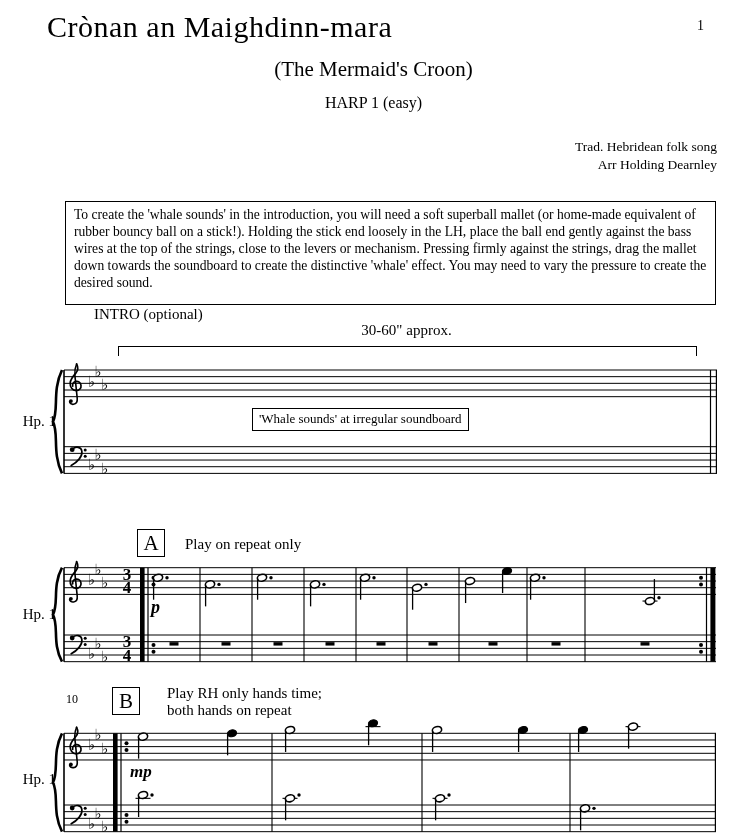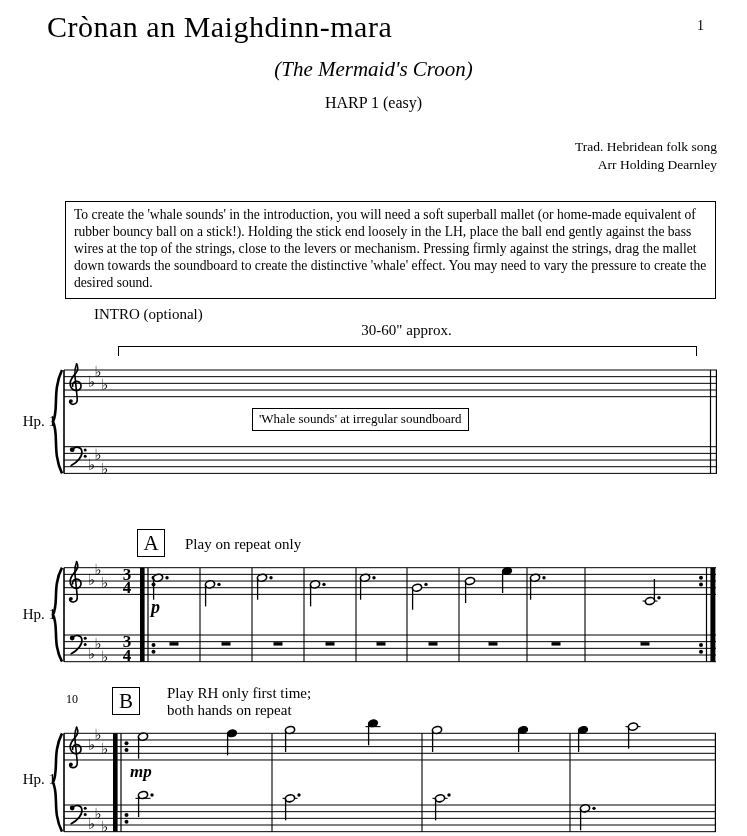--- a/index.html
+++ b/index.html
@@ -2,24 +2,24 @@
 <html><head>
 <meta charset="utf-8">
 <style>
   html,body{margin:0;padding:0;background:#fff;}
   #page{position:relative;width:747px;height:836px;background:#fff;color:#000;
         font-family:"Liberation Serif","DejaVu Serif",serif;overflow:hidden;}
   #page div{position:absolute;}
   #score{position:absolute;left:0;top:0;}
   .pgnum{left:697px;top:18px;font-size:14px;}
   .title{left:47px;top:10px;width:653px;text-align:left;font-size:30px;letter-spacing:.5px;}
-  .subtitle{left:47px;top:57px;width:653px;text-align:center;font-size:21px;font-style:italic;}
+  .subtitle{left:47px;top:57px;width:653px;text-align:center;font-size:21px;}
   .part{left:47px;top:94px;width:653px;text-align:center;font-size:16px;}
   .credits{left:400px;top:138px;width:317px;text-align:right;font-size:13.5px;line-height:17.5px;}
-  .instr-box{left:65px;top:201px;width:633px;border:1px solid #000;padding:4px 8px 7px;
+  .instr-box{left:65px;top:201px;width:633px;border:1px solid #000;padding:4px 8px 13px;
              font-size:13.6px;line-height:17px;}
   .intro-label{left:94px;top:306px;font-size:15px;}
   .duration{left:118px;top:322px;width:577px;text-align:center;font-size:15px;}
   .bracket{left:118px;top:346px;width:577px;height:9px;
            border-top:1.4px solid #000;border-left:1.4px solid #000;border-right:1.4px solid #000;}
   .hp{width:48px;text-align:right;font-size:15px;padding-left:8px;}
   #hp1{left:0;top:413px;} #hp2{left:0;top:606px;} #hp3{left:0;top:771px;}
   .whale-box{left:252px;top:408px;border:1px solid #000;font-size:13px;padding:2px 6px 3px;white-space:nowrap;}
   .tempo{left:71px;top:501px;font-size:15px;}
   .tempo .gl{font-family:"DejaVu Sans",sans-serif;font-size:13px;margin:0 4px;}
@@ -304,19 +304,19 @@
 
   <div class="whale-box">'Whale sounds' at irregular soundboard</div>
 
 
   <div class="reh" id="rehA">A</div>
   <div class="dirA">Play on repeat only</div>
 
   <div class="m10">10</div>
   <div class="reh" id="rehB">B</div>
   <div class="dirB">
-    <span>Play RH only first time;</span><br>
+    <span>Play RH only hands time;</span><br>
     <span>both hands on repeat</span>
   </div>
 
   <div class="dyn" id="dynP">p</div>
   <div class="dyn" id="dynMp">mp</div>
 </div>
 
 </body></html>

